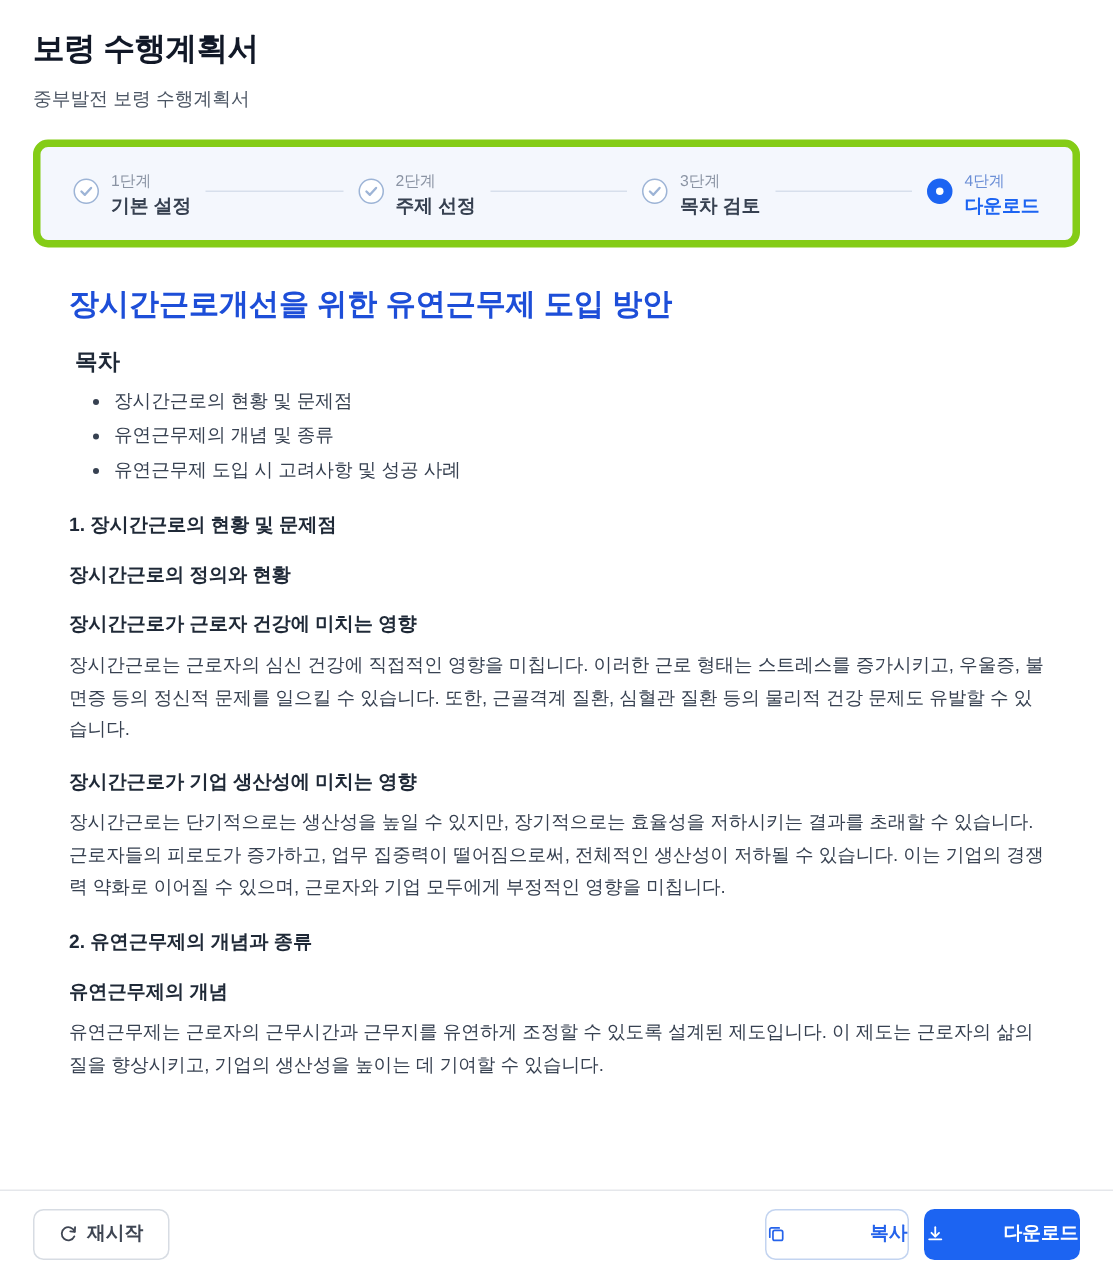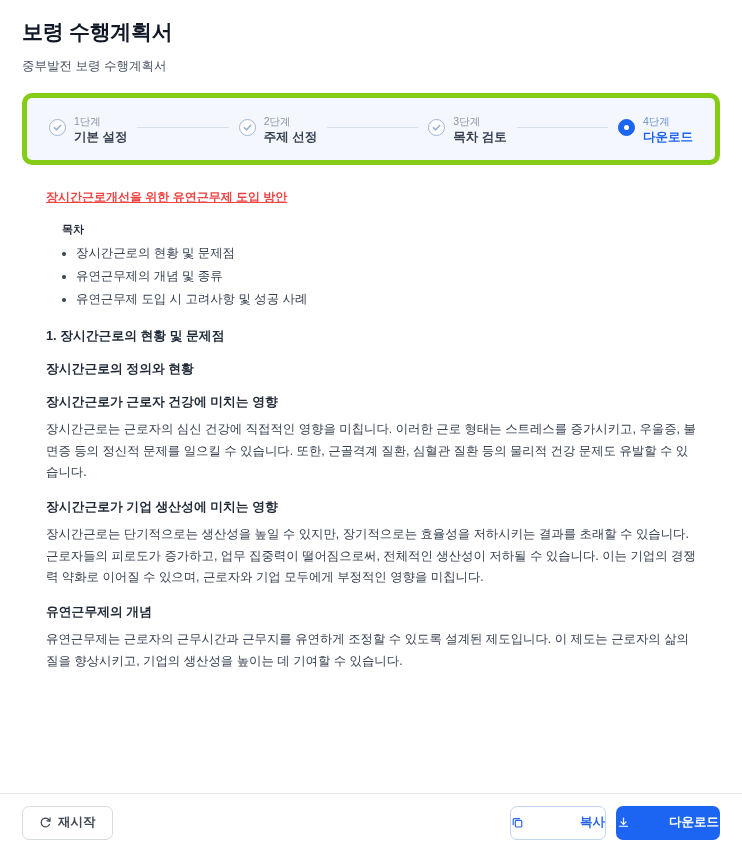--- a/index.html
+++ b/index.html
@@ -104,42 +104,41 @@
     min-width: 18px;
   }
 
   
   .doc {
     flex: 1 1 auto;
     overflow: hidden;
     padding: 16px 46px 0 46px;
   }
   .doc h2 {
-    font-size: 12px;
+    font-size: 20px;
     font-weight: bold;
     margin: 8px 0 16px 0;
-    color: #ef4444;
-    text-decoration: underline;
+    color: #1d4ed8;
   }
   .doc h3 {
     font-size: 12.8px;
     font-weight: bold;
     margin: 16px 0 8px 0;
     color: #1f2937;
   }
   .doc p {
     font-size: 12.4px;
     line-height: 1.72;
     margin: 8px 0 12px 0;
     color: #374151;
   }
   .doc .lead {
-    font-size: 11px;
-    font-weight: bold;
-    margin: 6px 0 6px 16px;
+    font-size: 15px;
+    font-weight: bold;
+    margin: 6px 0 6px 4px;
     color: #1f2937;
   }
   .doc ul {
     margin: 4px 0 14px 0;
     padding-left: 30px;
   }
   .doc li {
     font-size: 12.4px;
     line-height: 1.95;
     color: #374151;
@@ -277,20 +276,21 @@
     <div class="section-title">1. 장시간근로의 현황 및 문제점</div>
 
     <h3>장시간근로의 정의와 현황</h3>
 
     <h3>장시간근로가 근로자 건강에 미치는 영향</h3>
     <p>장시간근로는 근로자의 심신 건강에 직접적인 영향을 미칩니다. 이러한 근로 형태는 스트레스를 증가시키고, 우울증, 불면증 등의 정신적 문제를 일으킬 수 있습니다. 또한, 근골격계 질환, 심혈관 질환 등의 물리적 건강 문제도 유발할 수 있습니다.</p>
 
     <h3>장시간근로가 기업 생산성에 미치는 영향</h3>
     <p>장시간근로는 단기적으로는 생산성을 높일 수 있지만, 장기적으로는 효율성을 저하시키는 결과를 초래할 수 있습니다. 근로자들의 피로도가 증가하고, 업무 집중력이 떨어짐으로써, 전체적인 생산성이 저하될 수 있습니다. 이는 기업의 경쟁력 약화로 이어질 수 있으며, 근로자와 기업 모두에게 부정적인 영향을 미칩니다.</p>
 
+    <div class="section-title">2. 유연근무제의 개념과 종류</div>
 
     <h3>유연근무제의 개념</h3>
     <p>유연근무제는 근로자의 근무시간과 근무지를 유연하게 조정할 수 있도록 설계된 제도입니다. 이 제도는 근로자의 삶의 질을 향상시키고, 기업의 생산성을 높이는 데 기여할 수 있습니다.</p>
 
   </div>
 
   <div class="footer">
     <div class="btn btn-restart">
       <span class="icon">
         <svg width="13" height="13" viewBox="0 0 16 16" aria-hidden="true">

